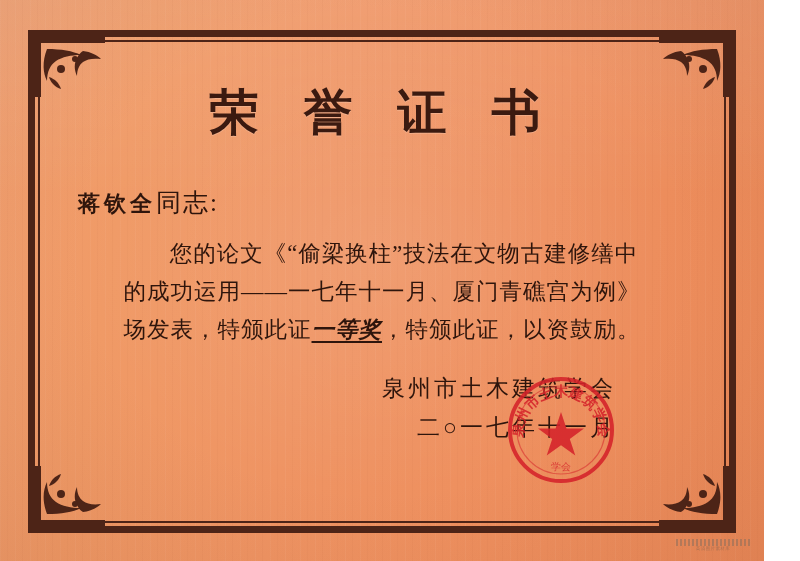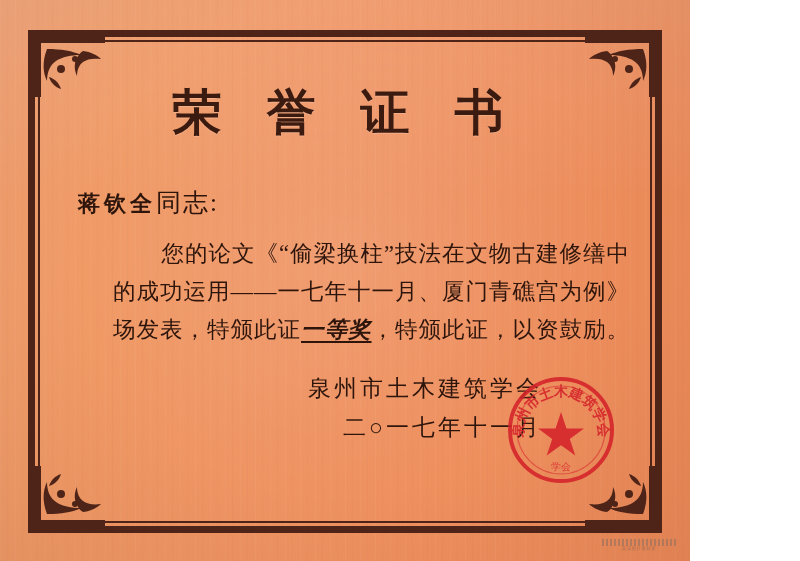--- a/index.html
+++ b/index.html
@@ -9,21 +9,21 @@
   }
   body {
     width: 800px;
     height: 561px;
     overflow: hidden;
     font-family: "Liberation Serif", serif;
   }
 
   .certificate {
     position: relative;
-    width: 690px;
+    width: 764px;
     height: 561px;
     background:
       linear-gradient(180deg, rgba(255,255,255,0.10), rgba(255,255,255,0.0) 35%),
       linear-gradient(100deg, #f2a070 0%, #f09a66 18%, #ef9463 42%, #ee8f5e 68%, #eb8a59 100%);
     box-sizing: border-box;
     overflow: hidden;
   }
 
   
   .paper-texture {
@@ -115,21 +115,21 @@
     font-weight: 700;
     letter-spacing: 4px;
   }
 
   .body-text {
     margin-top: 16px;
     color: #2e150c;
     font-size: 22.5px;
     line-height: 38px;
     letter-spacing: 1px;
-    text-align: right;
+    text-align: center;
   }
   .body-text .indent { display: inline-block; width: 44px; }
   .underline {
     text-decoration: underline;
     text-underline-offset: 4px;
     font-weight: 600;
     font-style: italic;
   }
 
   .signature {

